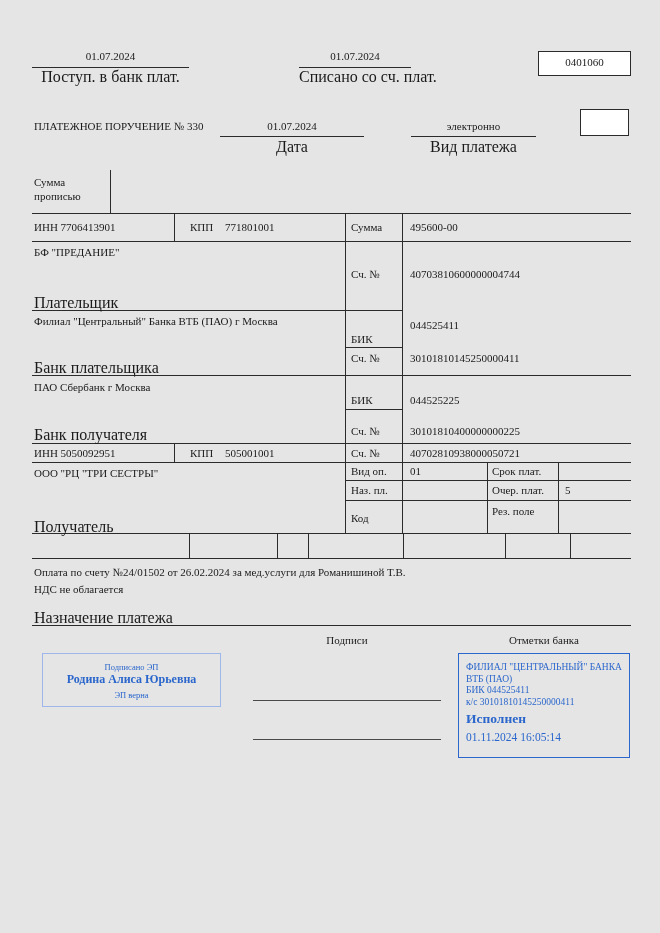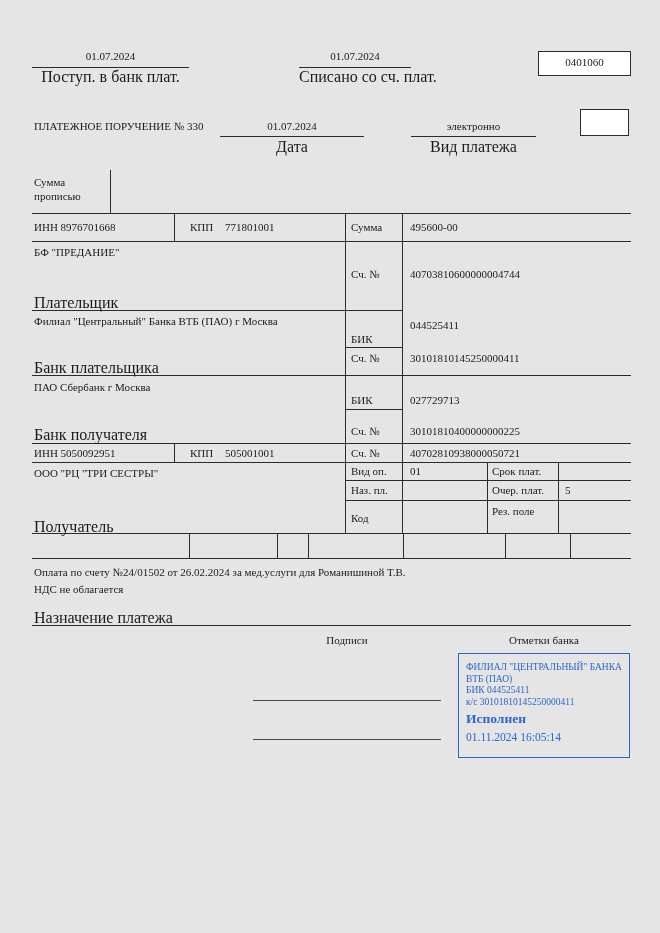--- a/index.html
+++ b/index.html
@@ -89,41 +89,41 @@
   <div class="vline" style="left:487px; top:462px; height:71px;"></div>
   <div class="vline" style="left:558px; top:462px; height:71px;"></div>
 
   <div class="vline" style="left:189px; top:533px; height:25px;"></div>
   <div class="vline" style="left:277px; top:533px; height:25px;"></div>
   <div class="vline" style="left:308px; top:533px; height:25px;"></div>
   <div class="vline" style="left:403px; top:533px; height:25px;"></div>
   <div class="vline" style="left:505px; top:533px; height:25px;"></div>
   <div class="vline" style="left:570px; top:533px; height:25px;"></div>
 
-  <div class="t" style="left:34px; top:221px;">ИНН 8976701668</div>
+  <div class="t" style="left:34px; top:221px;">ИНН 7706413901</div>
   <div class="t" style="left:190px; top:221px;">КПП</div>
   <div class="t" style="left:225px; top:221px;">771801001</div>
   <div class="t" style="left:351px; top:221px;">Сумма</div>
   <div class="t" style="left:410px; top:221px;">495600-00</div>
 
   <div class="t" style="left:34px; top:246px;">БФ "ПРЕДАНИЕ"</div>
   <div class="t" style="left:351px; top:268px;">Сч. №</div>
   <div class="t" style="left:410px; top:268px;">40703810600000004744</div>
   <div class="lbl" style="left:34px; top:297px;">Плательщик</div>
 
   <div class="t" style="left:34px; top:315px;">Филиал "Центральный" Банка ВТБ (ПАО) г Москва</div>
   <div class="t" style="left:410px; top:319px;">044525411</div>
   <div class="t" style="left:351px; top:333px;">БИК</div>
   <div class="t" style="left:351px; top:352px;">Сч. №</div>
   <div class="t" style="left:410px; top:352px;">30101810145250000411</div>
   <div class="lbl" style="left:34px; top:362px;">Банк плательщика</div>
 
   <div class="t" style="left:34px; top:381px;">ПАО Сбербанк г Москва</div>
   <div class="t" style="left:351px; top:394px;">БИК</div>
-  <div class="t" style="left:410px; top:394px;">027729713</div>
+  <div class="t" style="left:410px; top:394px;">044525225</div>
   <div class="t" style="left:351px; top:425px;">Сч. №</div>
   <div class="t" style="left:410px; top:425px;">30101810400000000225</div>
   <div class="lbl" style="left:34px; top:429px;">Банк получателя</div>
 
   <div class="t" style="left:34px; top:447px;">ИНН 5050092951</div>
   <div class="t" style="left:190px; top:447px;">КПП</div>
   <div class="t" style="left:225px; top:447px;">505001001</div>
   <div class="t" style="left:351px; top:447px;">Сч. №</div>
   <div class="t" style="left:410px; top:447px;">40702810938000050721</div>
 
@@ -147,20 +147,25 @@
   <div class="lbl" style="left:34px; top:521px;">Получатель</div>
 
   <div class="t" style="left:34px; top:566px;">Оплата по счету №24/01502 от 26.02.2024 за мед.услуги для Романишиной Т.В.</div>
   <div class="t" style="left:34px; top:583px;">НДС не облагается</div>
   <div class="lbl" style="left:34px; top:612px;">Назначение платежа</div>
   <div class="hline" style="left:32px; top:625px; width:599px;"></div>
 
   <div class="t ctr" style="left:253px; top:634px; width:188px;">Подписи</div>
   <div class="t ctr" style="left:458px; top:634px; width:172px;">Отметки банка</div>
 
+  <div class="ep-box">
+    <div class="ep-small" style="top:8px;">Подписано ЭП</div>
+    <div class="ep-name" style="top:19px;">Родина Алиса Юрьевна</div>
+    <div class="ep-small" style="top:36px;">ЭП верна</div>
+  </div>
 
   <div class="sigline" style="left:253px; top:700px; width:188px;"></div>
   <div class="sigline" style="left:253px; top:739px; width:188px;"></div>
 
   <div class="bank-stamp">
     <div class="bs-line" style="top:8px;">ФИЛИАЛ "ЦЕНТРАЛЬНЫЙ" БАНКА</div>
     <div class="bs-line" style="top:20px;">ВТБ (ПАО)</div>
     <div class="bs-line" style="top:31px;">БИК 044525411</div>
     <div class="bs-line" style="top:43px;">к/с 30101810145250000411</div>
     <div class="bs-status" style="top:57px;">Исполнен</div>

